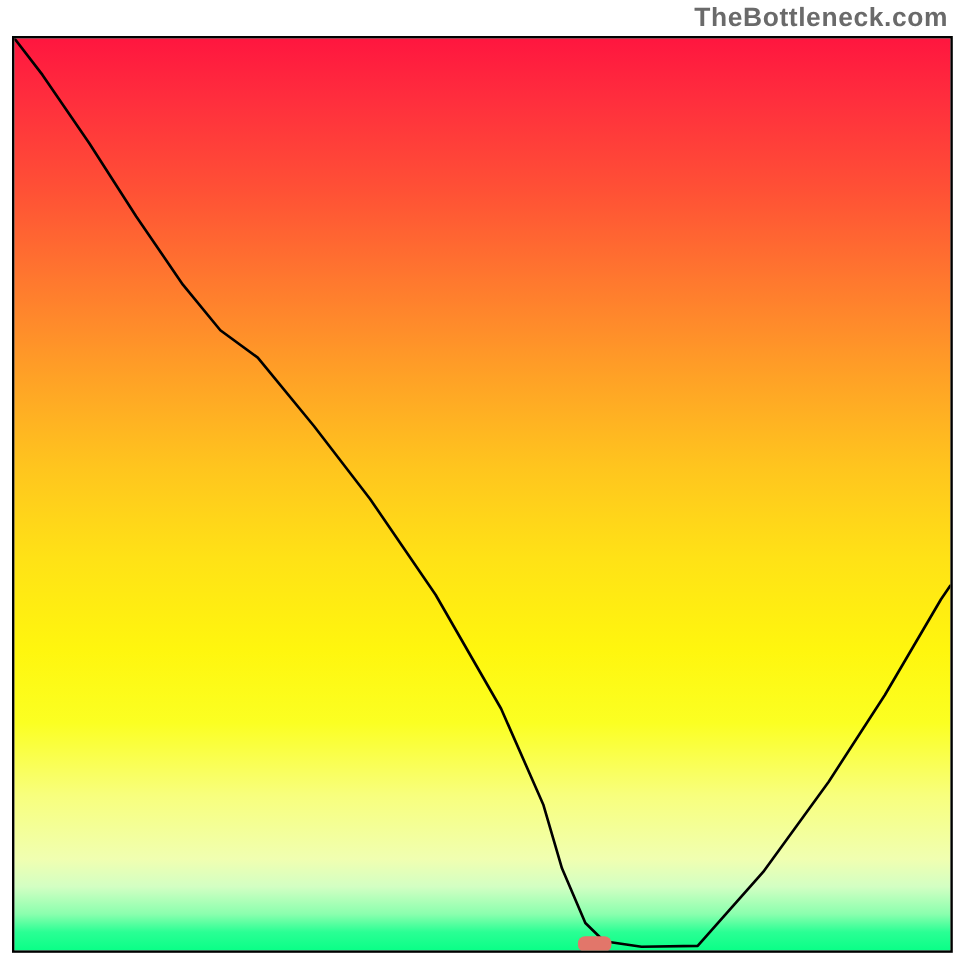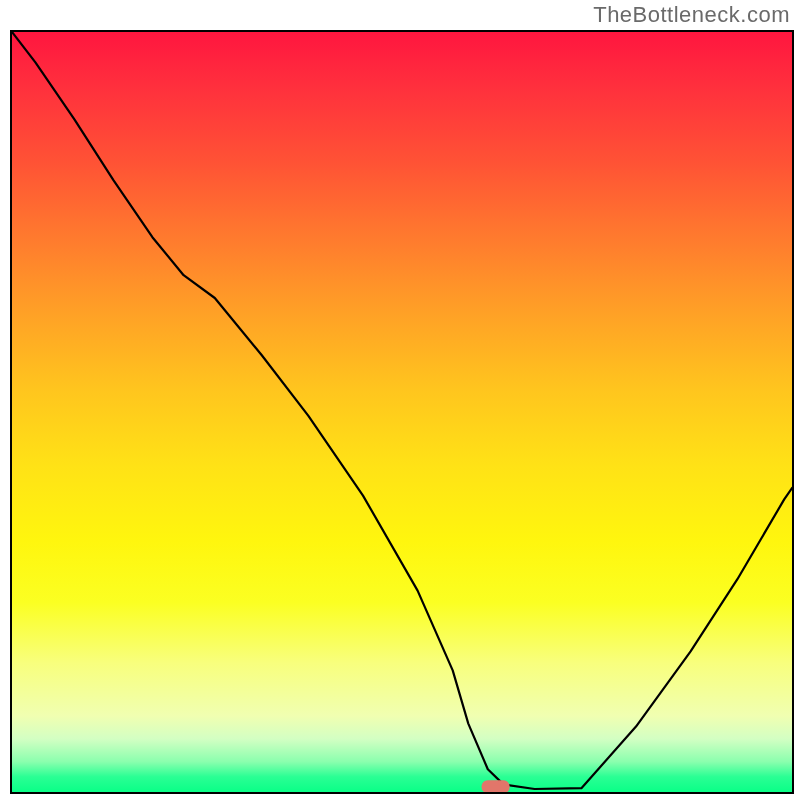--- a/index.html
+++ b/index.html
@@ -13,21 +13,21 @@
   .frame {
     position: relative;
     width: 800px;
     height: 800px;
   }
   .watermark {
     position: absolute;
     top: 2px;
     right: 10px;
     font-size: 22px;
-    font-weight: 400;
+    font-weight: 700;
     color: #6a6a6a;
     letter-spacing: 0.5px;
   }
   .plot-area {
     position: absolute;
     left: 10px;
     top: 30px;
     width: 780px;
     height: 760px;
     border: 2px solid #000;

